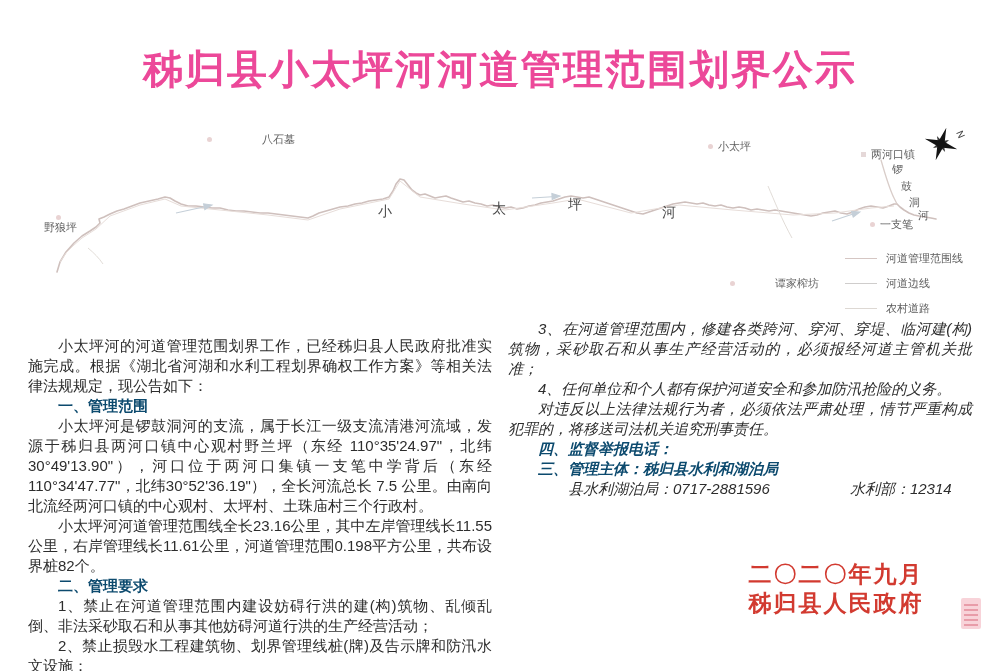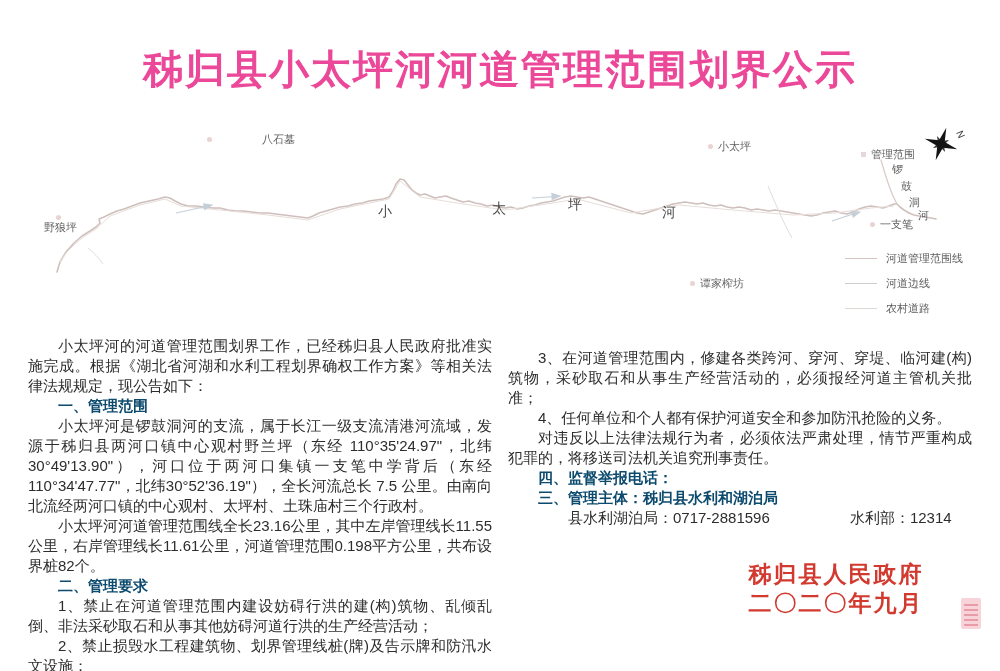--- a/index.html
+++ b/index.html
@@ -18,21 +18,21 @@
   .trib-char{position:absolute;font-size:11px;color:#5f5f5f;}
   .legend-row{position:absolute;display:flex;align-items:center;font-size:11px;color:#5f5f5f;white-space:nowrap;}
   .legend-row .swatch{width:32px;height:0;border-top:1px solid #d5c6c3;margin-right:9px;display:inline-block;}
   .legend-row .sw2{border-top-color:#cfcdcc;}
   .legend-row .sw3{border-top-color:#ddd8d3;}
   .compass-n{position:absolute;left:957px;top:129px;font-size:10px;color:#3c3c3c;transform:rotate(66deg);}
 
   
   .col{position:absolute;width:464px;font-size:15px;line-height:20px;color:#2d2d2d;text-align:justify;}
   .col-left{left:28px;top:336px;}
-  .col-right{left:508px;top:348px;}
+  .col-right{left:508px;top:319px;font-style:italic;}
   .col p{margin:0;text-indent:2em;}
   .red-head{color:#0c4a6e;font-weight:bold;}
   .contact-line span{display:inline-block;}
   .contact-line .gap{margin-right:46px;}
 
   .signature{position:absolute;left:738px;top:560px;width:196px;text-align:center;
              color:#d23a30;font-weight:bold;font-size:23px;line-height:29px;letter-spacing:2px;}
 
   .seal{position:absolute;left:961px;top:598px;width:20px;height:31px;border-radius:2px;
         background:#f7ccd3;opacity:.85;}
@@ -79,27 +79,27 @@
   <div class="place" style="left:44px;top:215px;flex-direction:column;">
     <span class="dot"></span>
     <span>野狼坪</span>
   </div>
   <div class="place" style="left:708px;top:139px;">
     <span class="dot"></span>
     <span>小太坪</span>
   </div>
   <div class="place" style="left:861px;top:147px;">
     <span class="sq"></span>
-    <span>管理范围</span>
+    <span>两河口镇</span>
   </div>
   <div class="place" style="left:870px;top:217px;">
     <span class="dot"></span>
     <span>一支笔</span>
   </div>
-  <div class="place" style="left:690px;top:276px;">
+  <div class="place" style="left:730px;top:276px;gap:35px;">
     <span class="dot"></span>
     <span>谭家榨坊</span>
   </div>
 
   <span class="river-char" style="left:378px;top:203px;">小</span>
   <span class="river-char" style="left:492px;top:200px;">太</span>
   <span class="river-char" style="left:568px;top:196px;">坪</span>
   <span class="river-char" style="left:662px;top:204px;">河</span>
 
   <span class="trib-char" style="left:892px;top:162px;">锣</span>
@@ -138,21 +138,21 @@
     <p>对违反以上法律法规行为者，必须依法严肃处理，情节严重构成犯罪的，将移送司法机关追究刑事责任。</p>
     <p class="red-head">四、监督举报电话：</p>
     <p class="red-head">三、管理主体：秭归县水利和湖泊局</p>
     <p class="contact-line">
       <span class="gap">县水利湖泊局：0717-2881596</span>
       <span>水利部：12314</span>
     </p>
   </div>
 
   <div class="signature">
+    <div>二〇二〇年九月</div>
     <div>秭归县人民政府</div>
-    <div>二〇二〇年九月</div>
   </div>
 
   <div class="seal">
     <div class="seal-mark"></div>
   </div>
 
 </div>
 
 </body></html>

